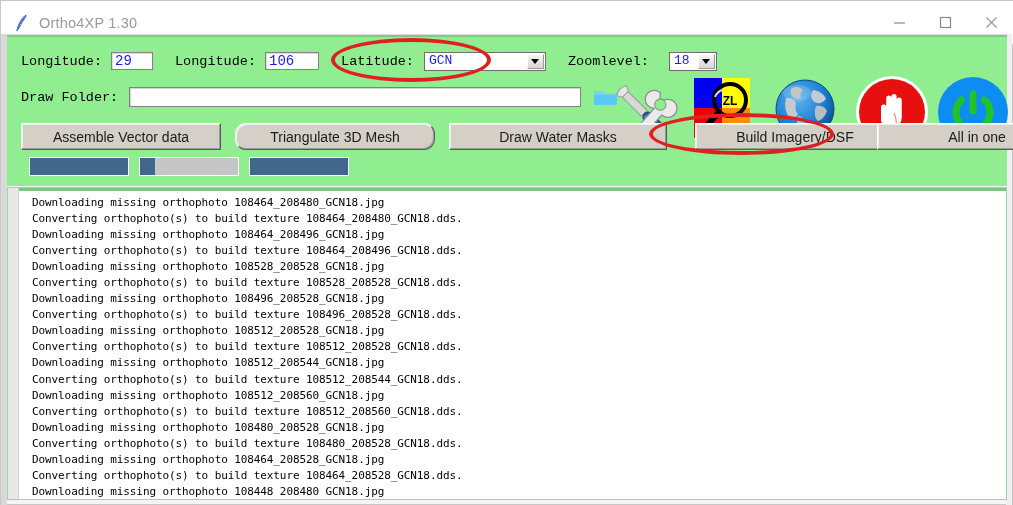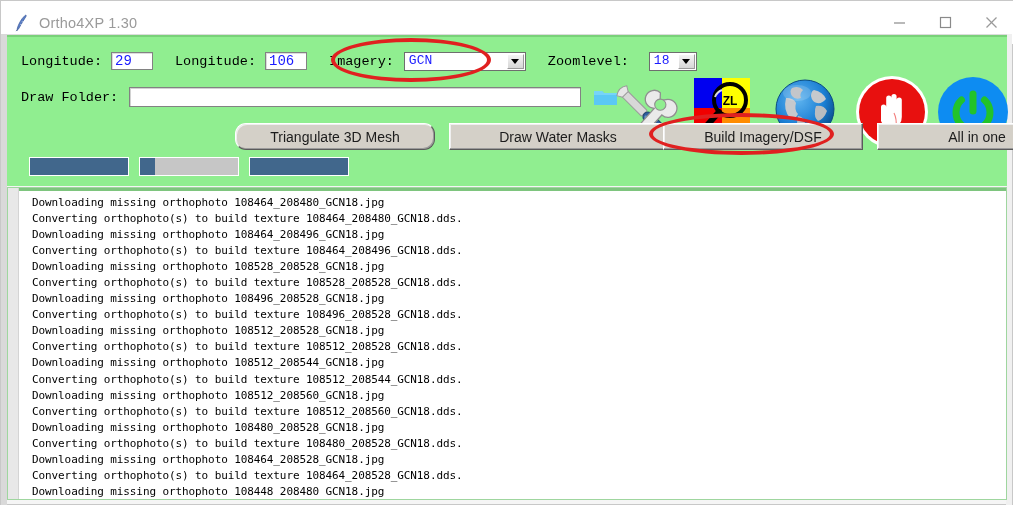--- a/index.html
+++ b/index.html
@@ -59,21 +59,21 @@
   .tinput{
     background:#ffffff;border:1px solid #828282;
     box-shadow:inset 1px 1px 0 #dcdcdc;
     height:18px;box-sizing:border-box;
     font-family:"Liberation Mono","DejaVu Sans Mono",monospace;
     font-size:14px;color:#1a1aff;
     padding:0 3px;line-height:17px;
     outline:none;
   }
   .lat-in{width:42px;margin-left:9px;}
-  .lon-in{width:42px;margin-left:9px;}
+  .lon-in{width:54px;margin-left:9px;}
   .gap{width:22px;}
 
   
   .combo{
     position:relative;width:122px;height:19px;margin-left:10px;
     background:#fff;border:1px solid #6e6e6e;box-sizing:border-box;
     display:flex;align-items:flex-start;
   }
   .combo .val{
     font-family:"Liberation Mono","DejaVu Sans Mono",monospace;
@@ -206,21 +206,21 @@
   <div class="green-panel">
     <div class="inner-line"></div>
 
     <div class="row1">
       <span class="lbl">Longitude:</span>
       <input class="tinput lat-in" type="text" value="29" style="">
       <span class="gap"></span>
       <span class="lbl">Longitude:</span>
       <input class="tinput lon-in" type="text" value="106" style="">
       <span class="gap"></span>
-      <span class="lbl">Imagery:</span>
+      <span class="lbl">Latitude:</span>
 
       <div class="combo">
         <span class="val">GCN</span>
         <span class="arrow-box">
             <i class="tri-down"></i>
           </span>
       </div>
 
       <span class="gap"></span>
       <span class="lbl">Zoomlevel:</span>
@@ -307,23 +307,24 @@
       <span class="big-ico" style="left:327px;top:-3px;">
         <svg width="78" height="78" viewBox="0 0 78 78">
           <circle cx="39" cy="39" r="35" fill="#0d8cf2"></circle>
           <path d="M39 21 v17" stroke="#22c32a" stroke-width="7" stroke-linecap="round"></path>
           <path d="M27.5 27 a17 17 0 1 0 23 0" stroke="#22c32a" stroke-width="7" fill="none" stroke-linecap="round"></path>
         </svg>
       </span>
     </div>
 
     <div class="btn-row">
+      <div class="gbtn" style="left:0px;width:200px;">Assemble Vector data</div>
       <div class="gbtn" style="left:214px;width:200px;border-radius:11px;">Triangulate 3D Mesh</div>
       <div class="gbtn" style="left:428px;width:218px;">Draw Water Masks</div>
-      <div class="gbtn" style="left:642px;width:200px;">Build Imagery/DSF</div>
+      <div class="gbtn" style="left:674px;width:200px;">Build Imagery/DSF</div>
       <div class="gbtn" style="left:856px;width:200px;">All in one</div>
     </div>
 
     <div class="pg-row">
       <div class="pgbar" style="left:0px;width:100px;">
         <div class="pgfill" style="width:100%"></div>
       </div>
       <div class="pgbar" style="left:110px;width:100px;">
         <div class="pgfill" style="width:15%"></div>
       </div>

